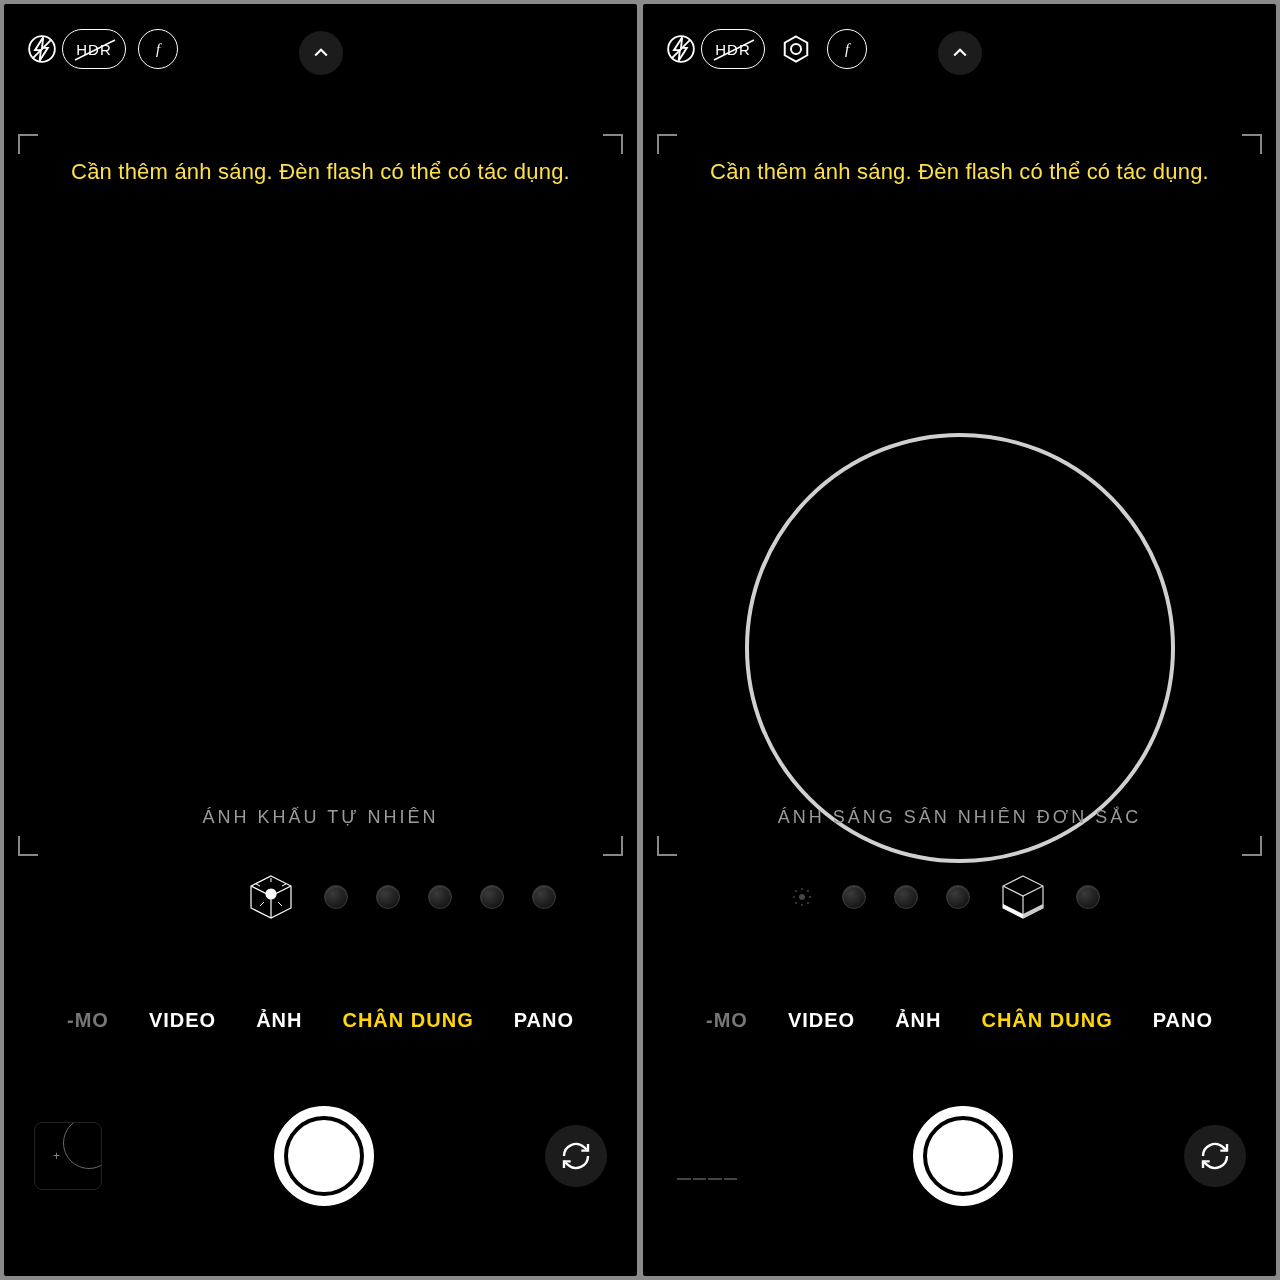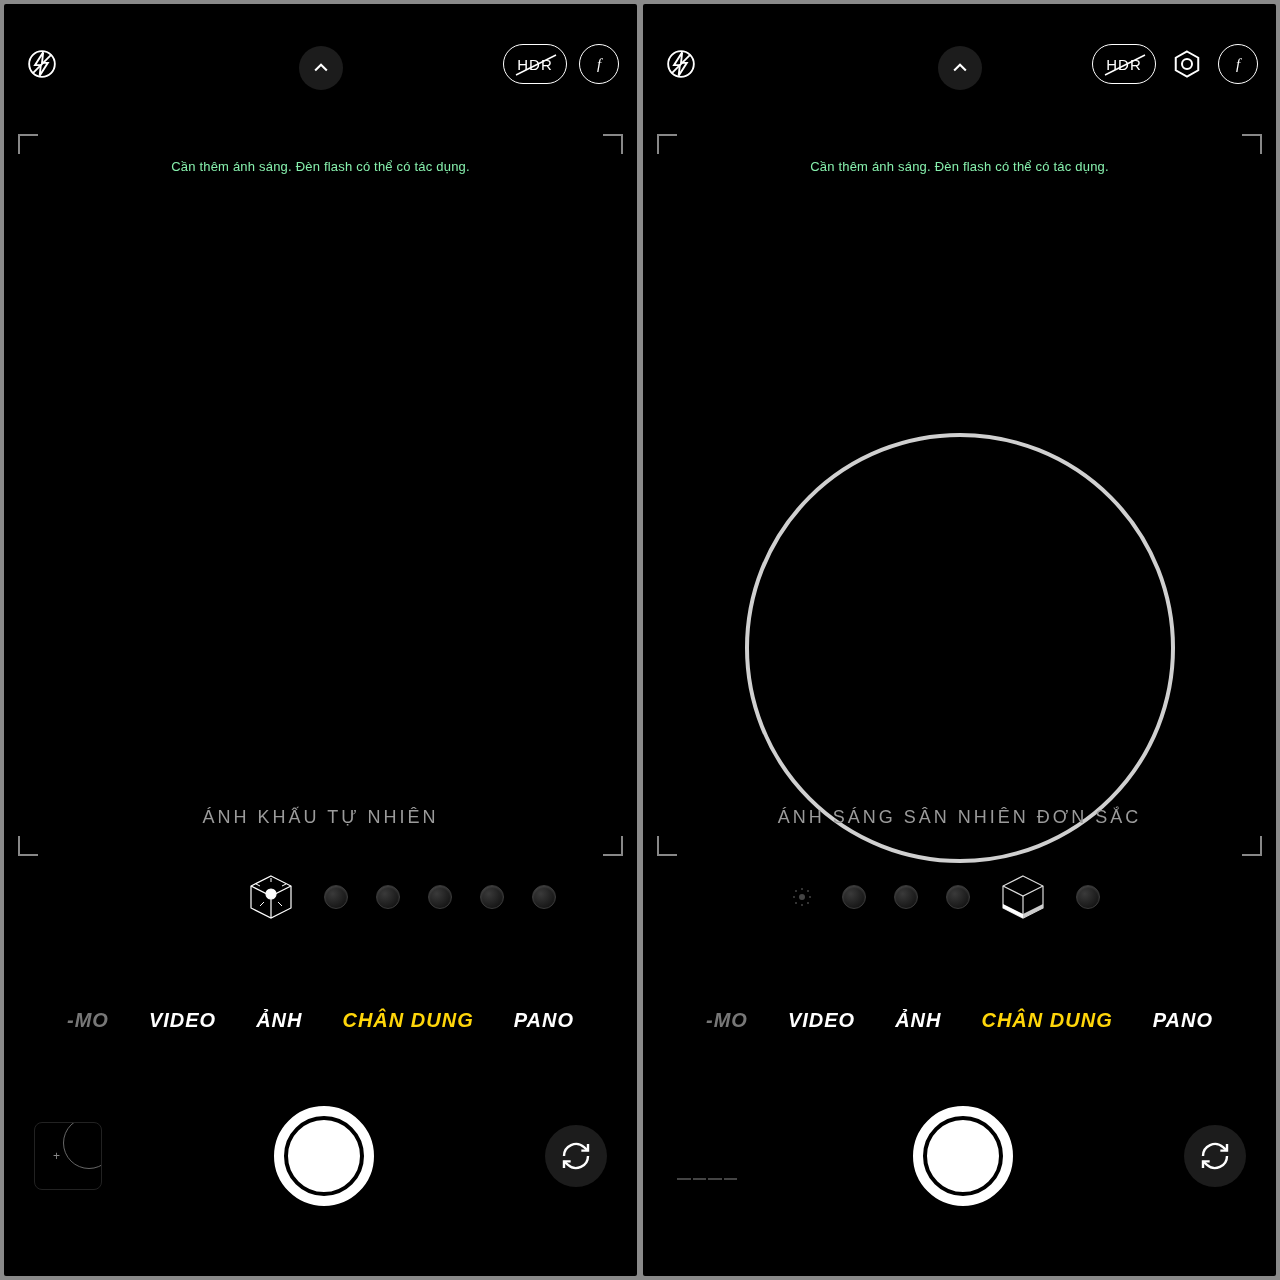--- a/index.html
+++ b/index.html
@@ -1,46 +1,46 @@
 <!DOCTYPE html>
 <html><head>
 <meta charset="utf-8">
 <style>
   * { box-sizing: border-box; margin: 0; padding: 0; }
   html, body { width: 1280px; height: 1280px; background: #8a8a8a; font-family: -apple-system, Helvetica, Arial, sans-serif; }
   .wrap { display: flex; gap: 6px; padding: 4px; width: 100%; height: 100%; }
   .phone { flex: 1; background: #000; position: relative; overflow: hidden; border-radius: 2px; }
   
-  .topbar { position: absolute; top: 0; left: 0; right: 0; height: 90px; display: flex; align-items: center; justify-content: space-between; padding: 16px 18px; margin-top: 15px; }
+  .topbar { position: absolute; top: 0; left: 0; right: 0; height: 90px; display: flex; align-items: center; padding: 16px 18px; }
   .top-left, .top-right { display: flex; align-items: center; gap: 12px; }
   .cbtn { border: 1.5px solid #fff; width: 40px; height: 40px; border-radius: 50%; display: flex; align-items: center; justify-content: center; color:#fff; }
   .cbtn.pill { width: auto; min-width: 64px; padding: 0 12px; border-radius: 20px; font-size: 15px; letter-spacing: 1px;}
   .cbtn.noborder { border: none; }
   .cbtn.chev { width: 44px; height: 44px; border-radius: 50%; background: #1c1c1c; border: none; }
   .center-top { position:absolute; left:50%; top:27px; transform:translateX(-50%);}
   
   .frame { position: absolute; left: 14px; right: 14px; top: 130px; bottom: 420px; }
   .corner { position:absolute; width:20px; height:20px; border-color:#888; }
   .tl{top:0;left:0;border-top:2px solid #888;border-left:2px solid #888;}
   .tr{top:0;right:0;border-top:2px solid #888;border-right:2px solid #888;}
   .bl{bottom:0;left:0;border-bottom:2px solid #888;border-left:2px solid #888;}
   .br{bottom:0;right:0;border-bottom:2px solid #888;border-right:2px solid #888;}
-  .hint { position:absolute; top:155px; left:0; right:0; text-align:center; color:#86efac; font-size:13px; font-weight:500; letter-spacing:.2px;}
+  .hint { position:absolute; top:155px; left:0; right:0; text-align:center; color:#fde047; font-size:22px; font-weight:500; letter-spacing:.2px;}
   .big-circle { position:absolute; left:50%; top:54%; transform:translate(-50%,-60%); width:430px; height:430px; border:4px solid #d0d0d0; border-radius:50%;}
   
   .lighting-label { position:absolute; bottom:448px; left:0; right:0; text-align:center; color:#9b9b9b; font-size:18px; letter-spacing:3px;}
   
   .dial { position:absolute; bottom:354px; left:0; right:0; display:flex; justify-content:center; align-items:center; gap:28px; }
   .dot { width:24px; height:24px; border-radius:50%; background:radial-gradient(circle at 35% 35%, #3a3a3a, #0a0a0a); border:1px solid #3a3a3a; box-shadow: inset 0 1px 2px rgba(255,255,255,.15);}
   .dot.dots { background:none; border:none; box-shadow:none; display:flex; align-items:center; justify-content:center;}
   .dot.dots svg{opacity:.5}
   .cube { width:50px; height:50px; display:flex; align-items:center; justify-content:center;}
   
   .modes { position:absolute; bottom:244px; left:0; right:0; display:flex; align-items:center; justify-content:center; gap:40px; color:#fff; font-size:20px; font-weight:600; letter-spacing:1px;}
-  .modes span{white-space:nowrap;font-style:italic;}
+  .modes span{white-space:nowrap;}
   .modes .active{color:#ffd60a;}
   .modes .dim{color:#777;}
   
   .bottom { position:absolute; bottom:0; left:0; right:0; height:240px; display:flex; align-items:center; justify-content:space-between; padding:0 30px;}
   .thumb { width:68px; height:68px; border-radius:8px; background:#000; position:relative; overflow:hidden; border:1px solid #222;}
   .thumb .arc{position:absolute; right:-14px; top:-6px; width:52px;height:52px;border:1.5px solid #666;border-radius:50%;}
   .thumb .plus{position:absolute; left:18px; top:26px; color:#888; font-size:12px;}
   .shutter { width:100px; height:100px; border-radius:50%; border:6px solid #fff; background:#fff; position:relative;}
   .shutter::before{content:"";position:absolute;inset:4px;border-radius:50%;border:4px solid #000;}
   .flip { width:62px; height:62px; border-radius:50%; background:#1c1c1c; display:flex; align-items:center; justify-content:center; color:#fff;}

